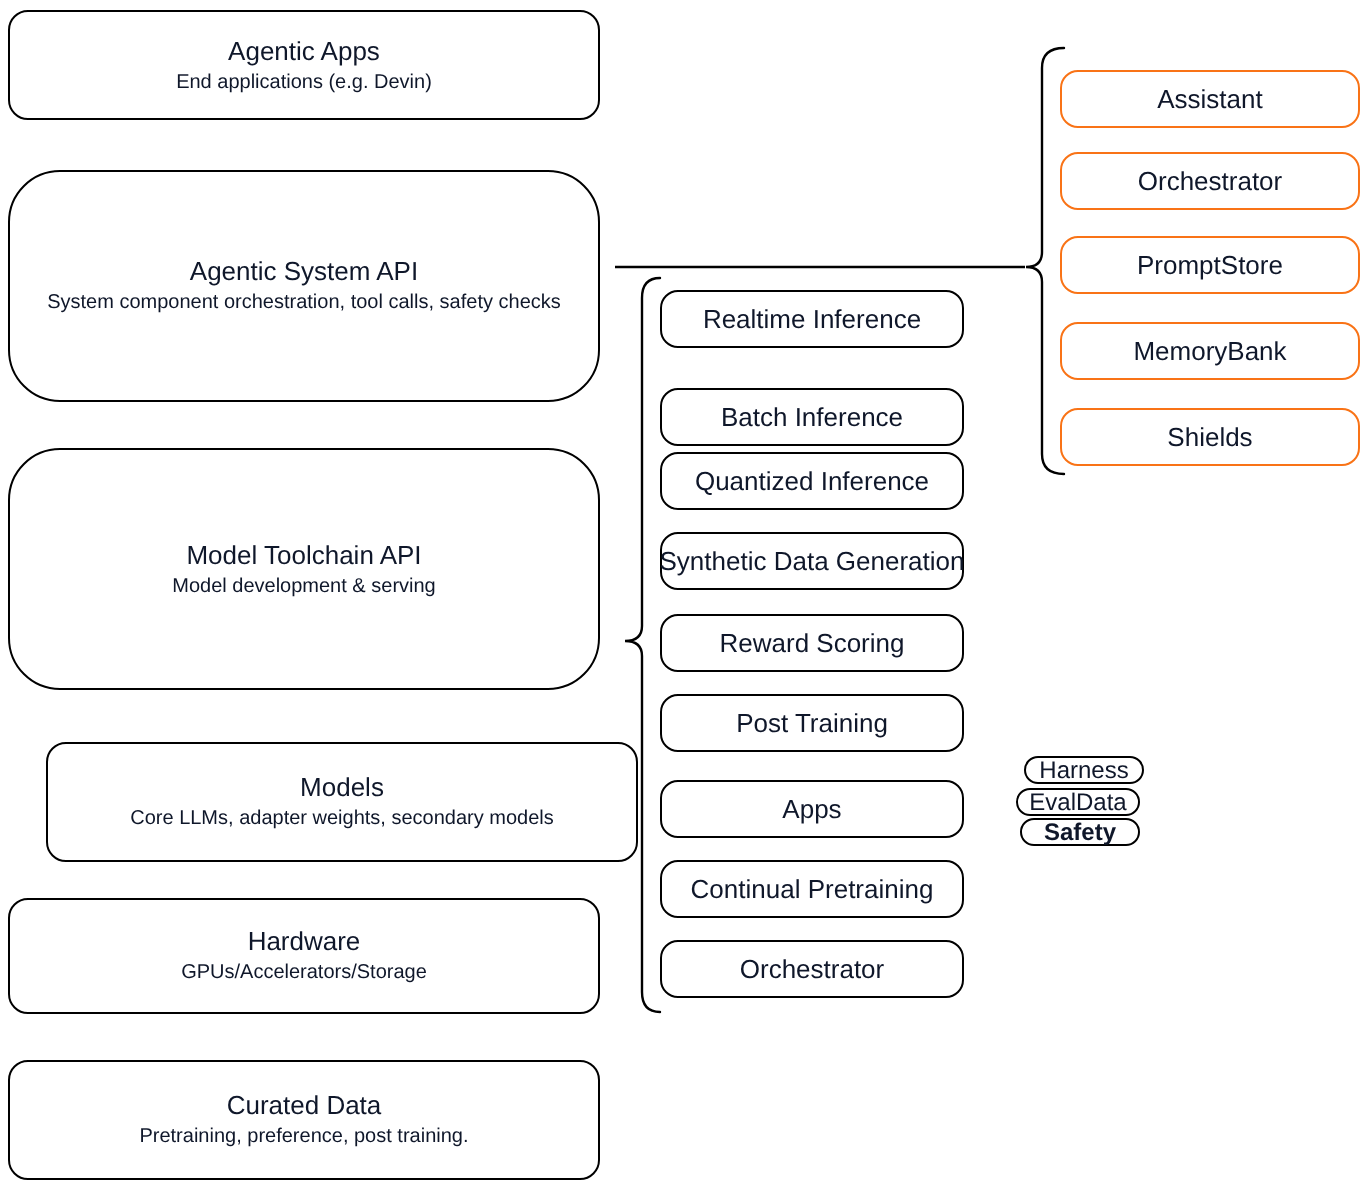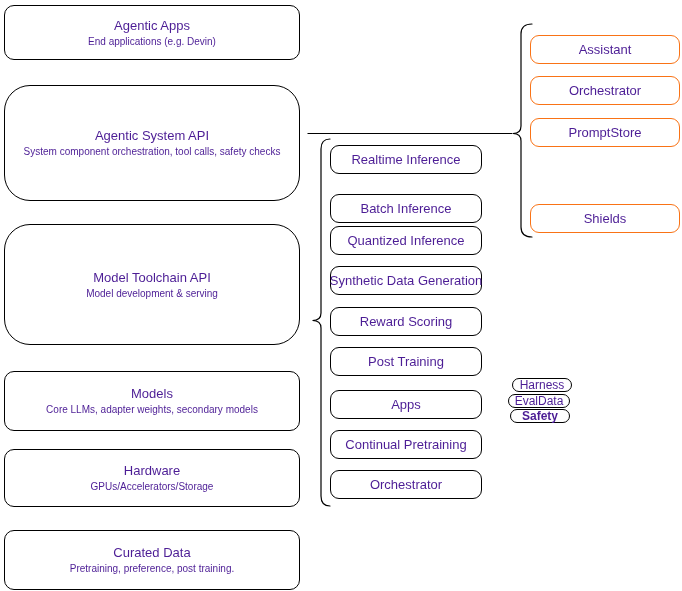--- a/index.html
+++ b/index.html
@@ -2,21 +2,21 @@
 <html><head>
 <meta charset="utf-8">
 <style>
   html, body { margin: 0; padding: 0; background: #ffffff; }
   .canvas {
     position: relative;
     width: 682px;
     height: 591px;
     background: #ffffff;
     font-family: "Liberation Sans", sans-serif;
-    color: #4c1d95;
+    color: #0f172a;
     overflow: hidden;
   }
   .canvas * { box-sizing: border-box; }
 
   
   .lbox {
     position: absolute;
     left: 4px;
     width: 296px;
     background: #ffffff;
@@ -108,21 +108,21 @@
   <div class="lbox" style="top:85px; height:116px; border-radius:26px;">
     <div class="title">Agentic System API</div>
     <div class="sub">System component orchestration, tool calls, safety checks</div>
   </div>
 
   <div class="lbox" style="top:224px; height:121px; border-radius:26px;">
     <div class="title">Model Toolchain API</div>
     <div class="sub">Model development &amp; serving</div>
   </div>
 
-  <div class="lbox" style="top:371px; height:60px; border-radius:10px;">
+  <div class="lbox" style="top:371px; height:60px; border-radius:10px;margin-left:19px;">
     <div class="title">Models</div>
     <div class="sub">Core LLMs, adapter weights, secondary models</div>
   </div>
 
   <div class="lbox" style="top:449px; height:58px; border-radius:10px;">
     <div class="title">Hardware</div>
     <div class="sub">GPUs/Accelerators/Storage</div>
   </div>
 
   <div class="lbox" style="top:530px; height:60px; border-radius:10px;">
@@ -170,17 +170,20 @@
 
   <div class="rbox" style="top:35px;">
     <span>Assistant</span>
   </div>
   <div class="rbox" style="top:76px;">
     <span>Orchestrator</span>
   </div>
   <div class="rbox" style="top:118px;">
     <span>PromptStore</span>
   </div>
+  <div class="rbox" style="top:161px;">
+    <span>MemoryBank</span>
+  </div>
   <div class="rbox" style="top:204px;">
     <span>Shields</span>
   </div>
 
 </div>
 
 </body></html>

